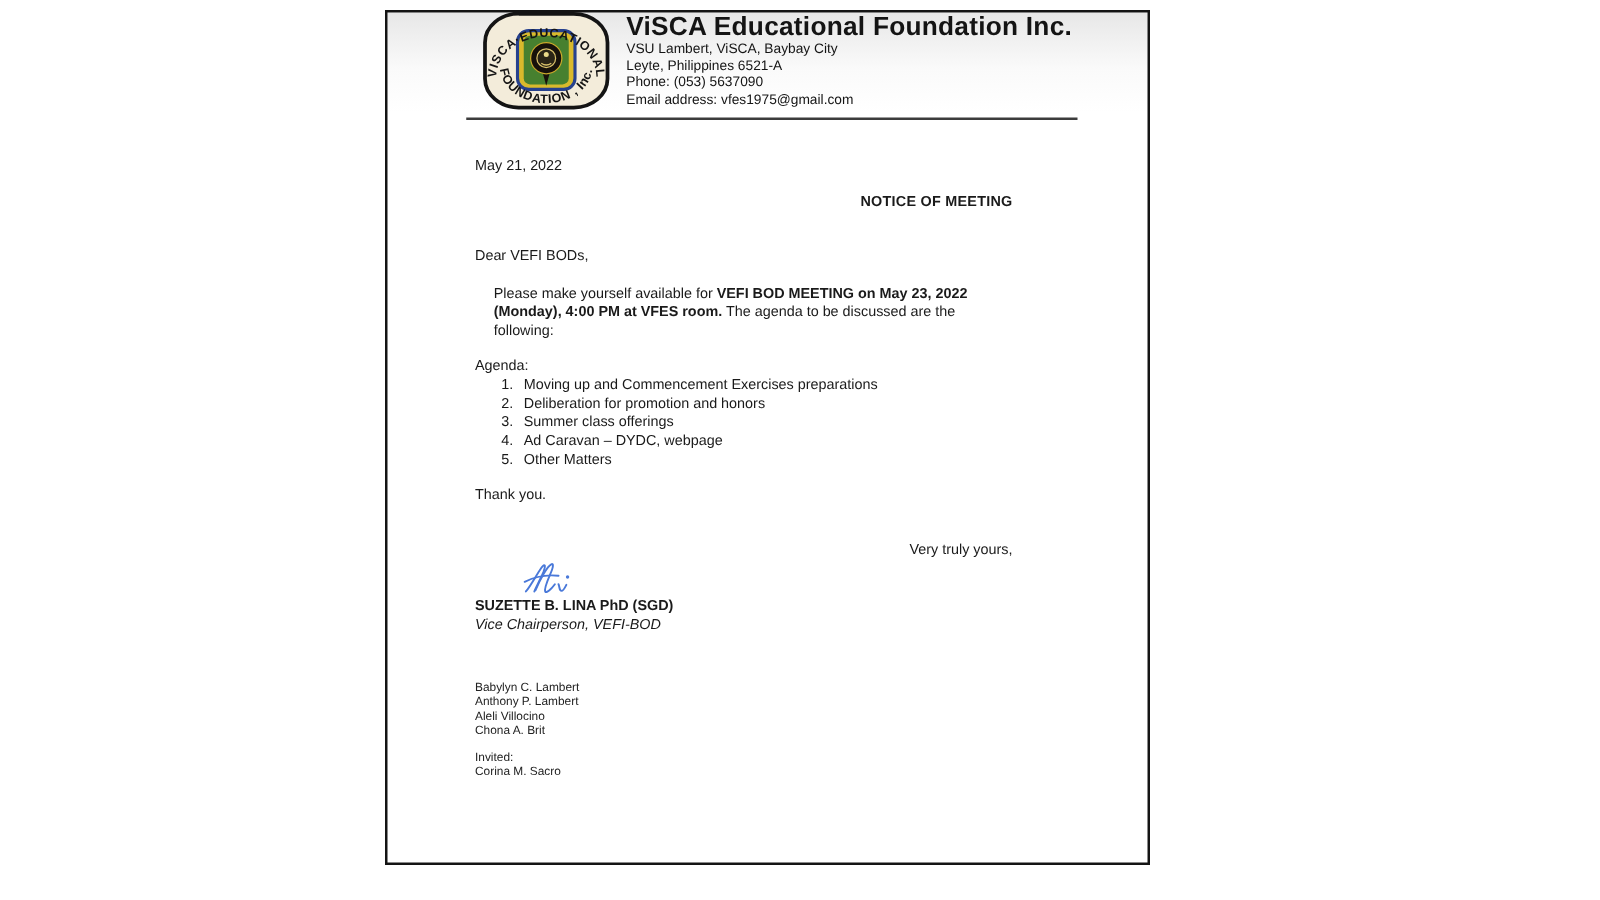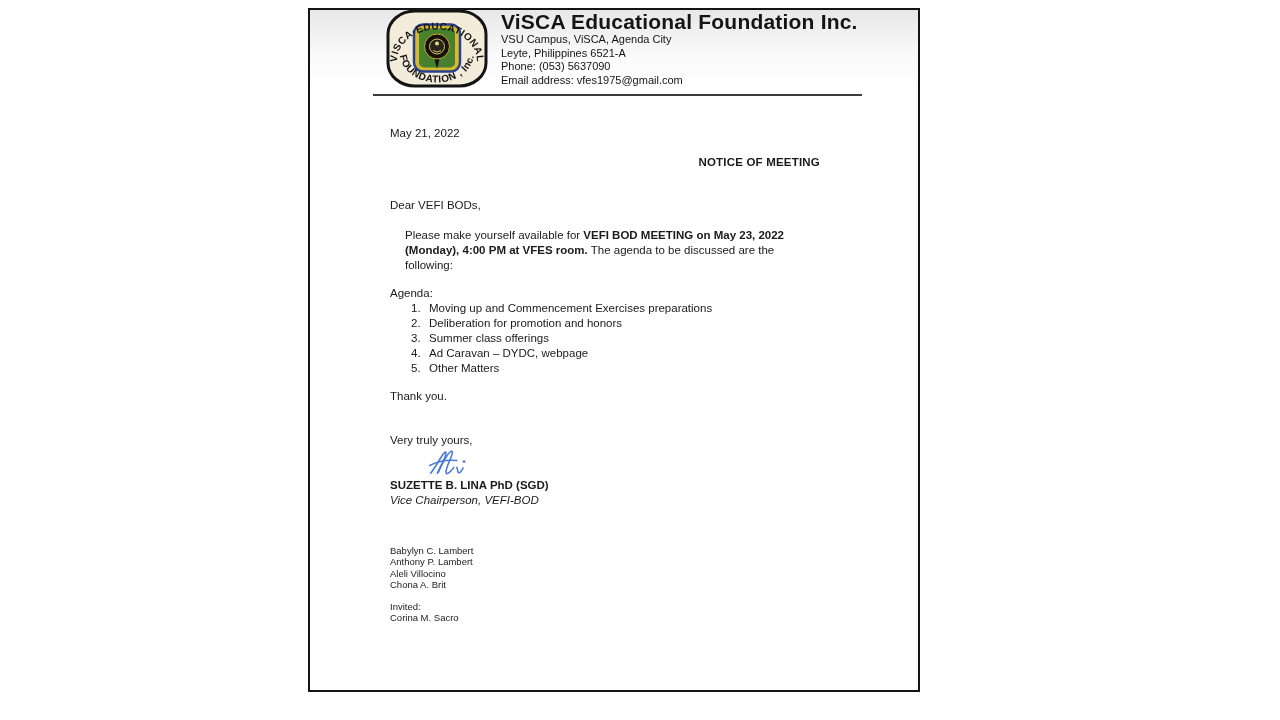--- a/index.html
+++ b/index.html
@@ -49,21 +49,21 @@
     position: absolute;
     left: 63px;
     top: 84px;
     width: 489px;
     height: 2px;
     background: #3c3c3c;
   }
   
   .letter-body {
     position: absolute;
-    left: 80px;
+    left: 70px;
     top: 116px;
     width: 430px;
     font-size: 11.5px;
     line-height: 15px;
     color: #1a1a1a;
   }
   .notice-title {
     text-align: right;
     font-weight: bold;
     margin-top: 14px;
@@ -76,21 +76,21 @@
   .agenda-row {
     counter-increment: ag;
     padding-left: 21px;
   }
   .agenda-row::before {
     content: counter(ag) ".";
     display: inline-block;
     width: 18px;
   }
   .thanks { margin-top: 13px; }
-  .yours { margin-top: 29px; }
+  .yours { margin-top: 29px; text-align: right; }
   .signature-wrap {
     height: 29px;
     padding-left: 36px;
     margin-top: 1px;
   }
   .signer-name { font-weight: bold; }
   .signer-title { font-style: italic; }
   .cc-block {
     margin-top: 37px;
     font-size: 9.5px;
@@ -125,21 +125,21 @@
       <textPath href="#arcTop" startOffset="50%" text-anchor="middle">·VISCA·EDUCATIONAL·</textPath>
     </text>
     <text font-size="10" font-weight="bold" fill="#141414" font-family="Liberation Sans, DejaVu Sans, sans-serif" letter-spacing="0.5">
       <textPath href="#arcBot" startOffset="50%" text-anchor="middle">FOUNDATION , Inc.</textPath>
     </text>
   </svg>
 
   <div class="header-text">
     <div class="org-name">ViSCA Educational Foundation Inc.</div>
     <div class="org-addr">
-      <div>VSU Campus, ViSCA, Agenda City</div>
+      <div>VSU Lambert, ViSCA, Baybay City</div>
       <div>Leyte, Philippines 6521-A</div>
       <div>Phone: (053) 5637090</div>
       <div>Email address: vfes1975@gmail.com</div>
     </div>
   </div>
 
   <div class="header-rule"></div>
 
   <div class="letter-body">
 

